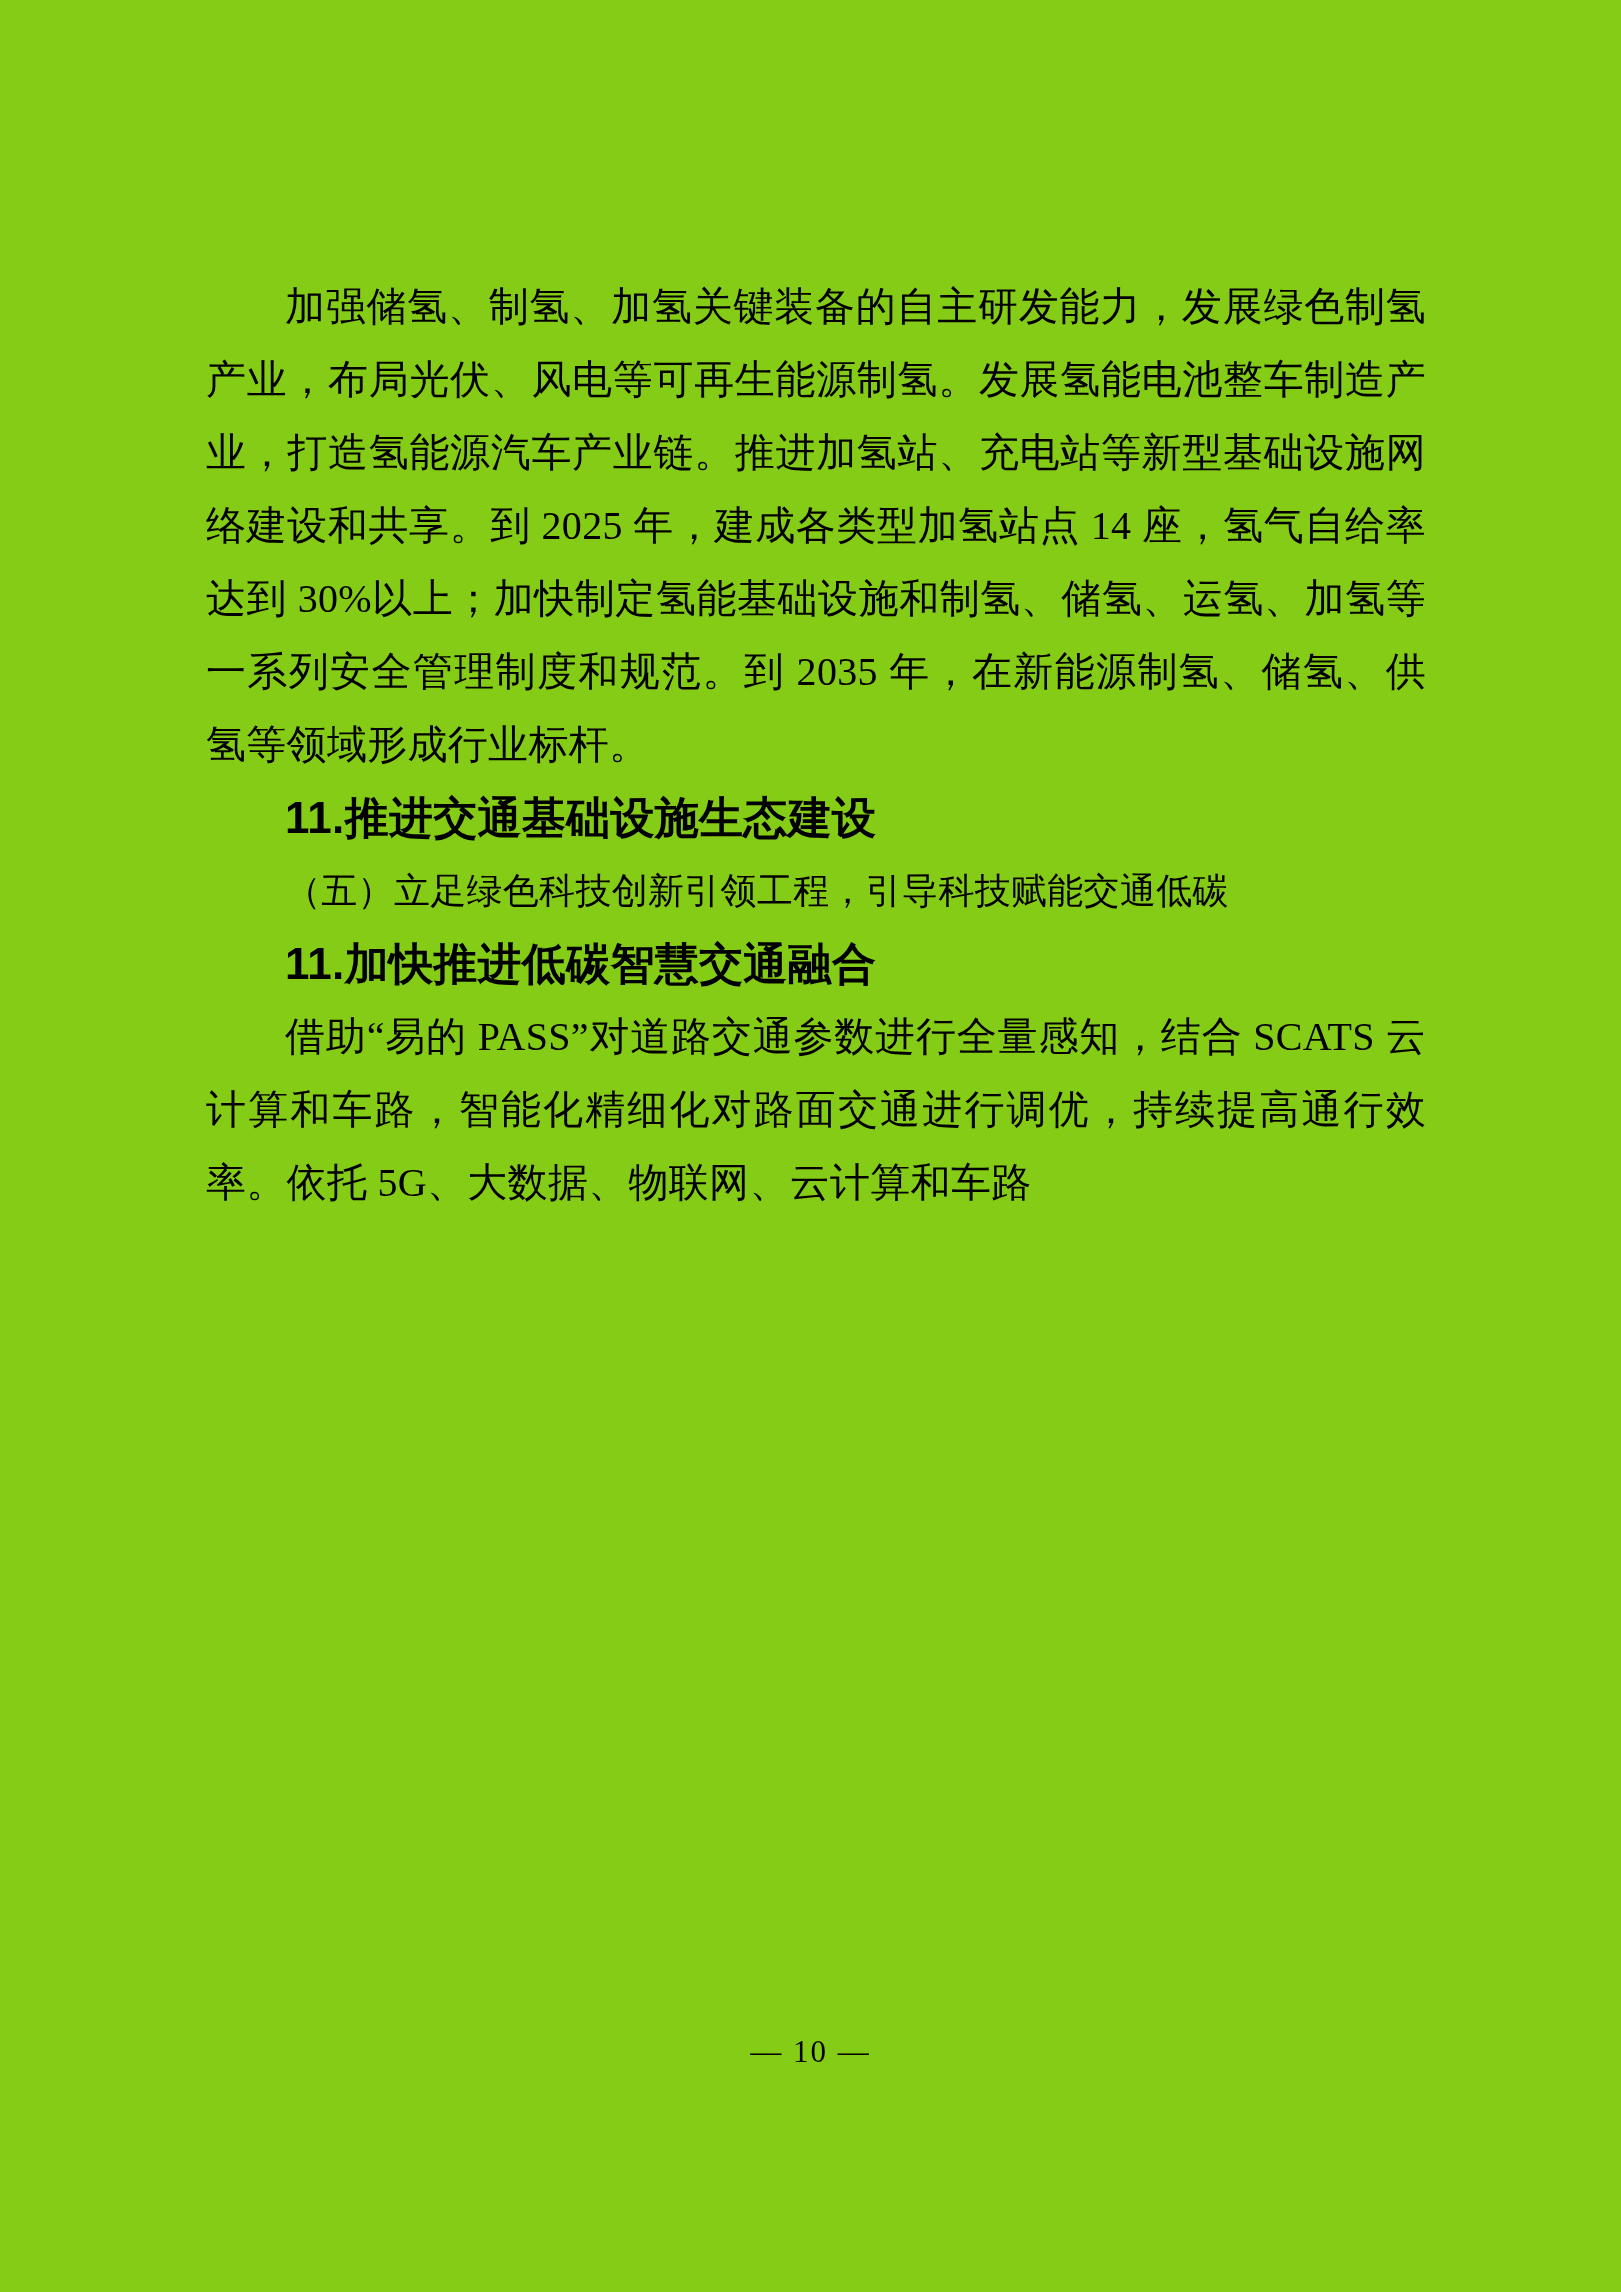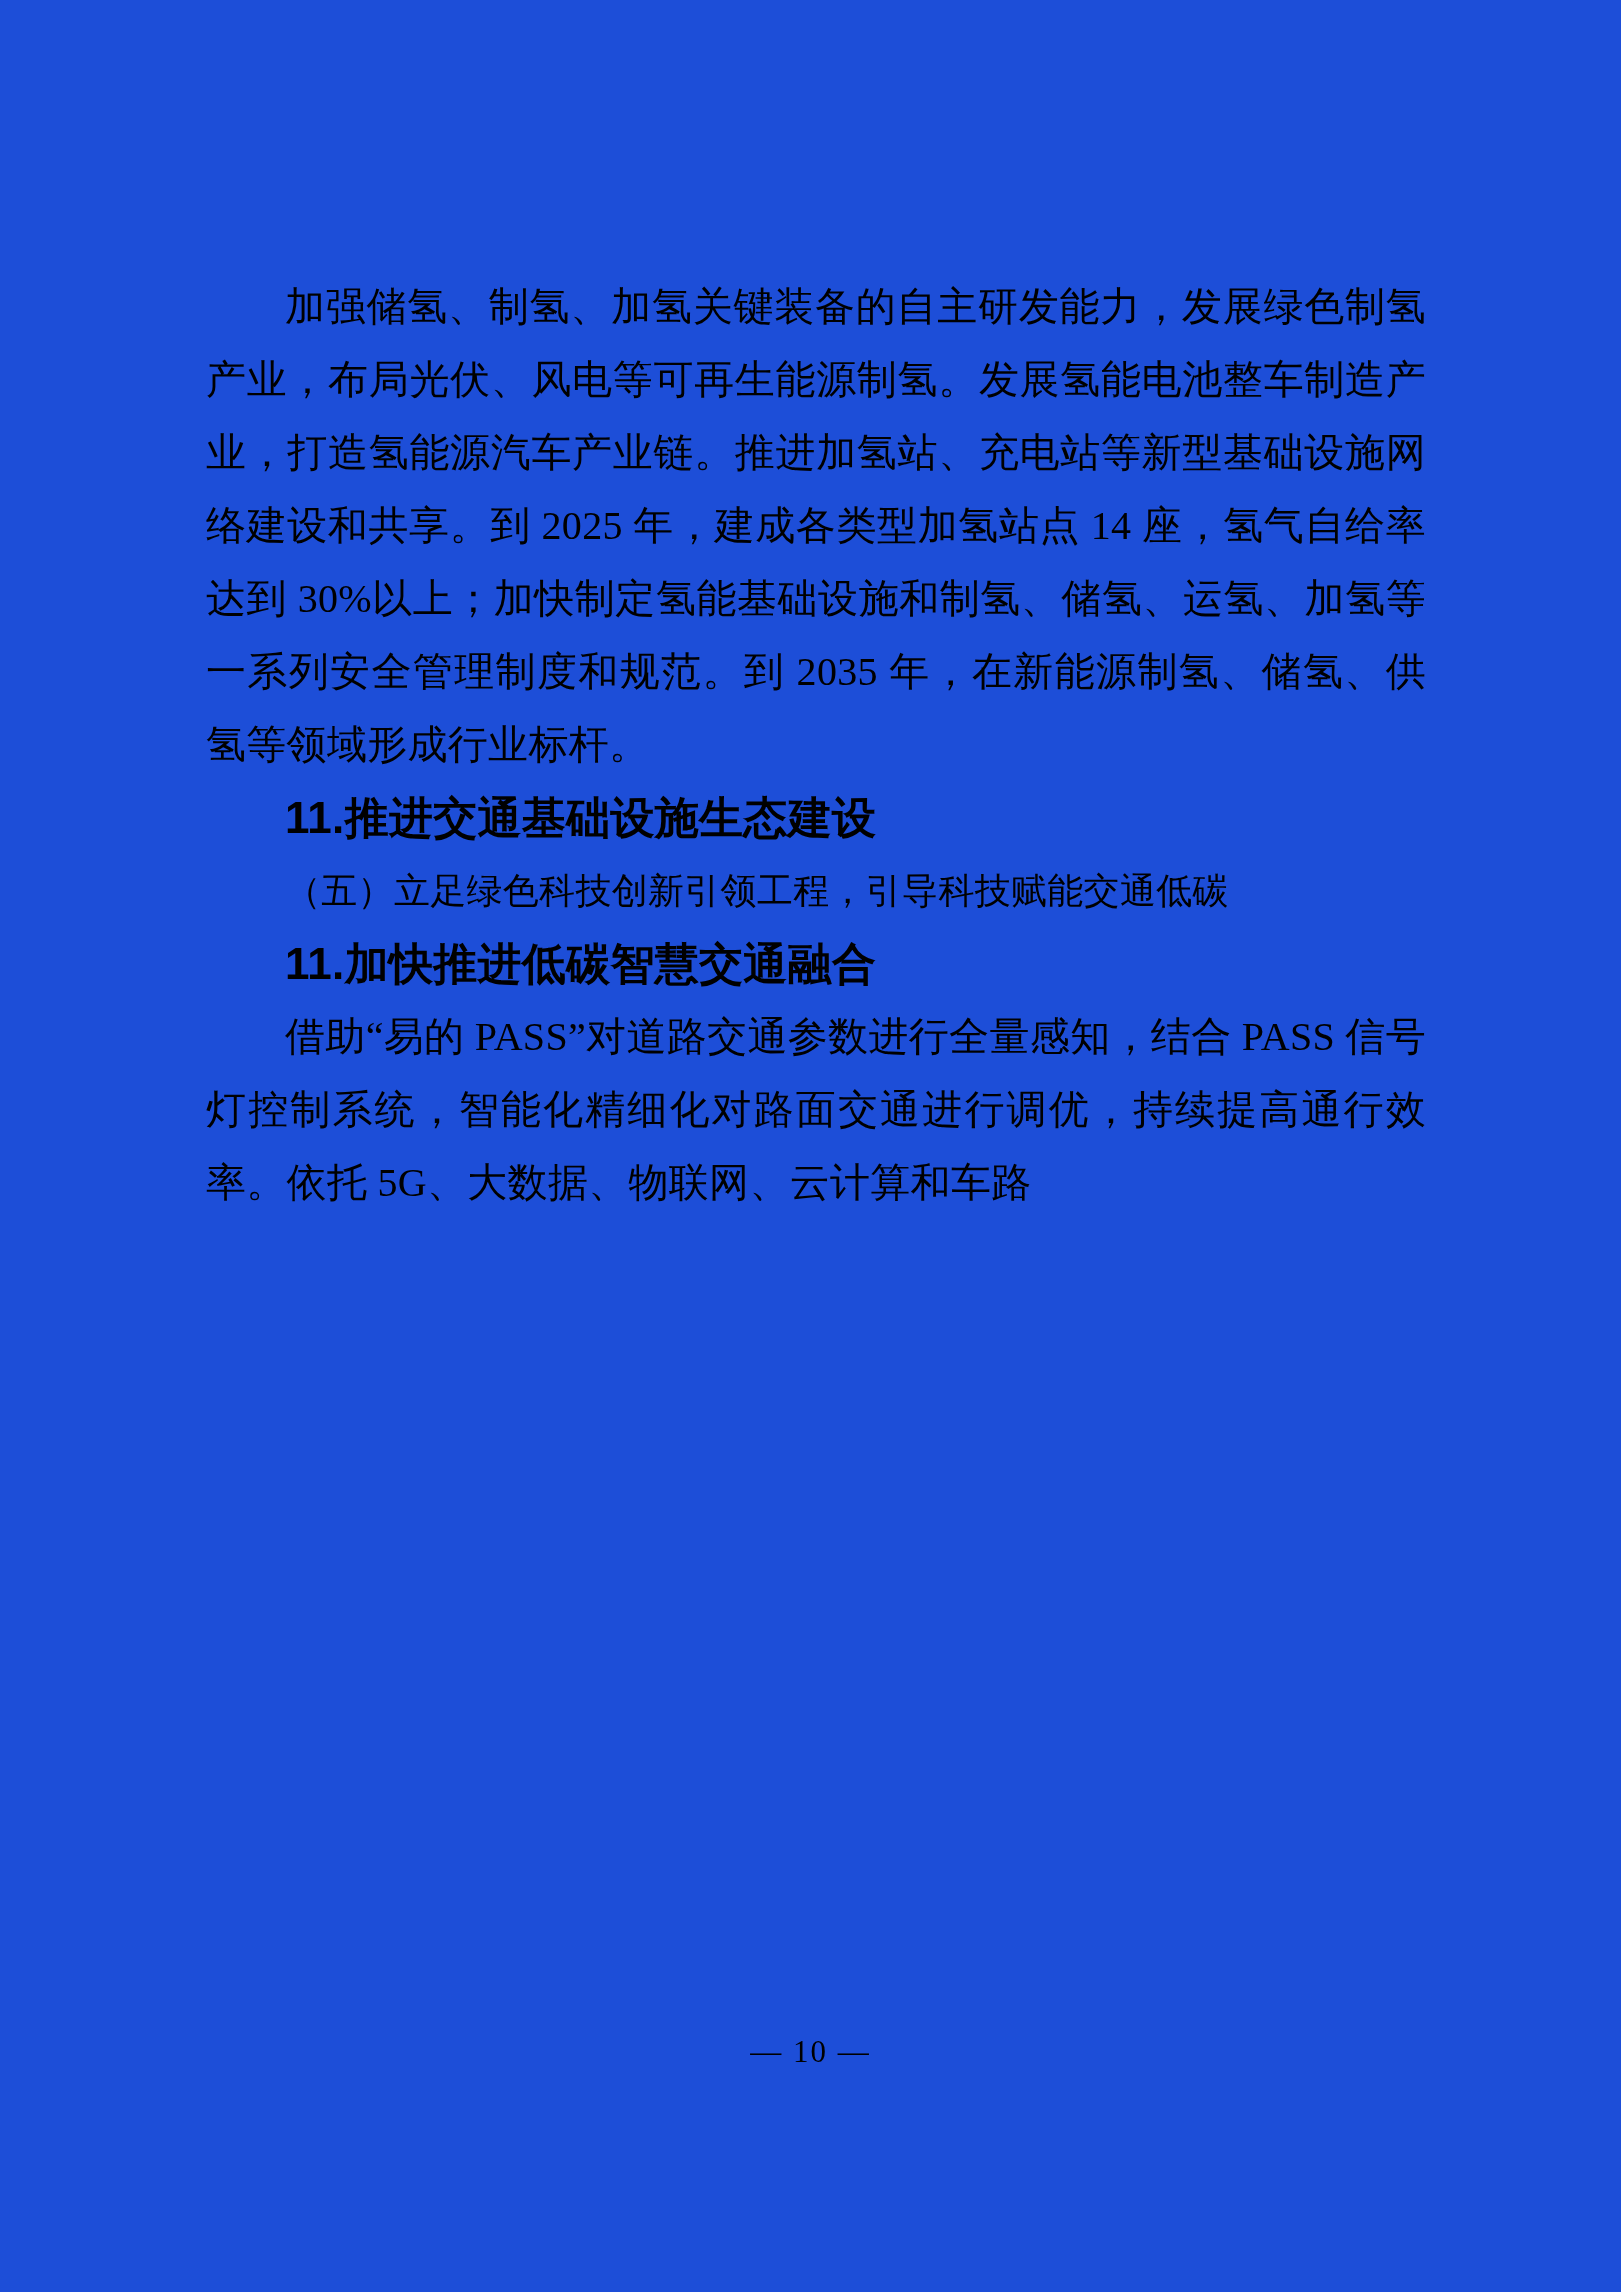--- a/index.html
+++ b/index.html
@@ -9,21 +9,21 @@
   }
   body {
     font-family: "Liberation Serif", "DejaVu Serif", serif;
     color: #000000;
   }
   .page {
     position: relative;
     width: 1621px;
     height: 2293px;
     margin: 0 auto;
-    background: #1d4ed8;
+    background: #84cc16;
     box-sizing: border-box;
     overflow: hidden;
   }
   .content {
     position: absolute;
     left: 206px;
     top: 270px;
     width: 1220px;
   }
   p.body-text {
@@ -73,19 +73,19 @@
 
     <p class="body-text">加强储氢、制氢、加氢关键装备的自主研发能力，发展绿色制氢产业，布局光伏、风电等可再生能源制氢。发展氢能电池整车制造产业，打造氢能源汽车产业链。推进加氢站、充电站等新型基础设施网络建设和共享。到 2025 年，建成各类型加氢站点 14 座，氢气自给率达到 30%以上；加快制定氢能基础设施和制氢、储氢、运氢、加氢等一系列安全管理制度和规范。到 2035 年，在新能源制氢、储氢、供氢等领域形成行业标杆。</p>
 
     <p class="heading">11.推进交通基础设施生态建设</p>
 
 
     <p class="heading-section">（五）立足绿色科技创新引领工程，引导科技赋能交通低碳</p>
 
     <p class="heading">11.加快推进低碳智慧交通融合</p>
 
-    <p class="body-text">借助“易的 PASS”对道路交通参数进行全量感知，结合 PASS 信号灯控制系统，智能化精细化对路面交通进行调优，持续提高通行效率。依托 5G、大数据、物联网、云计算和车路</p>
+    <p class="body-text">借助“易的 PASS”对道路交通参数进行全量感知，结合 SCATS 云计算和车路，智能化精细化对路面交通进行调优，持续提高通行效率。依托 5G、大数据、物联网、云计算和车路</p>
 
   </div>
 
   <div class="page-number">— 10 —</div>
 </div>
 
 
 </body></html>

